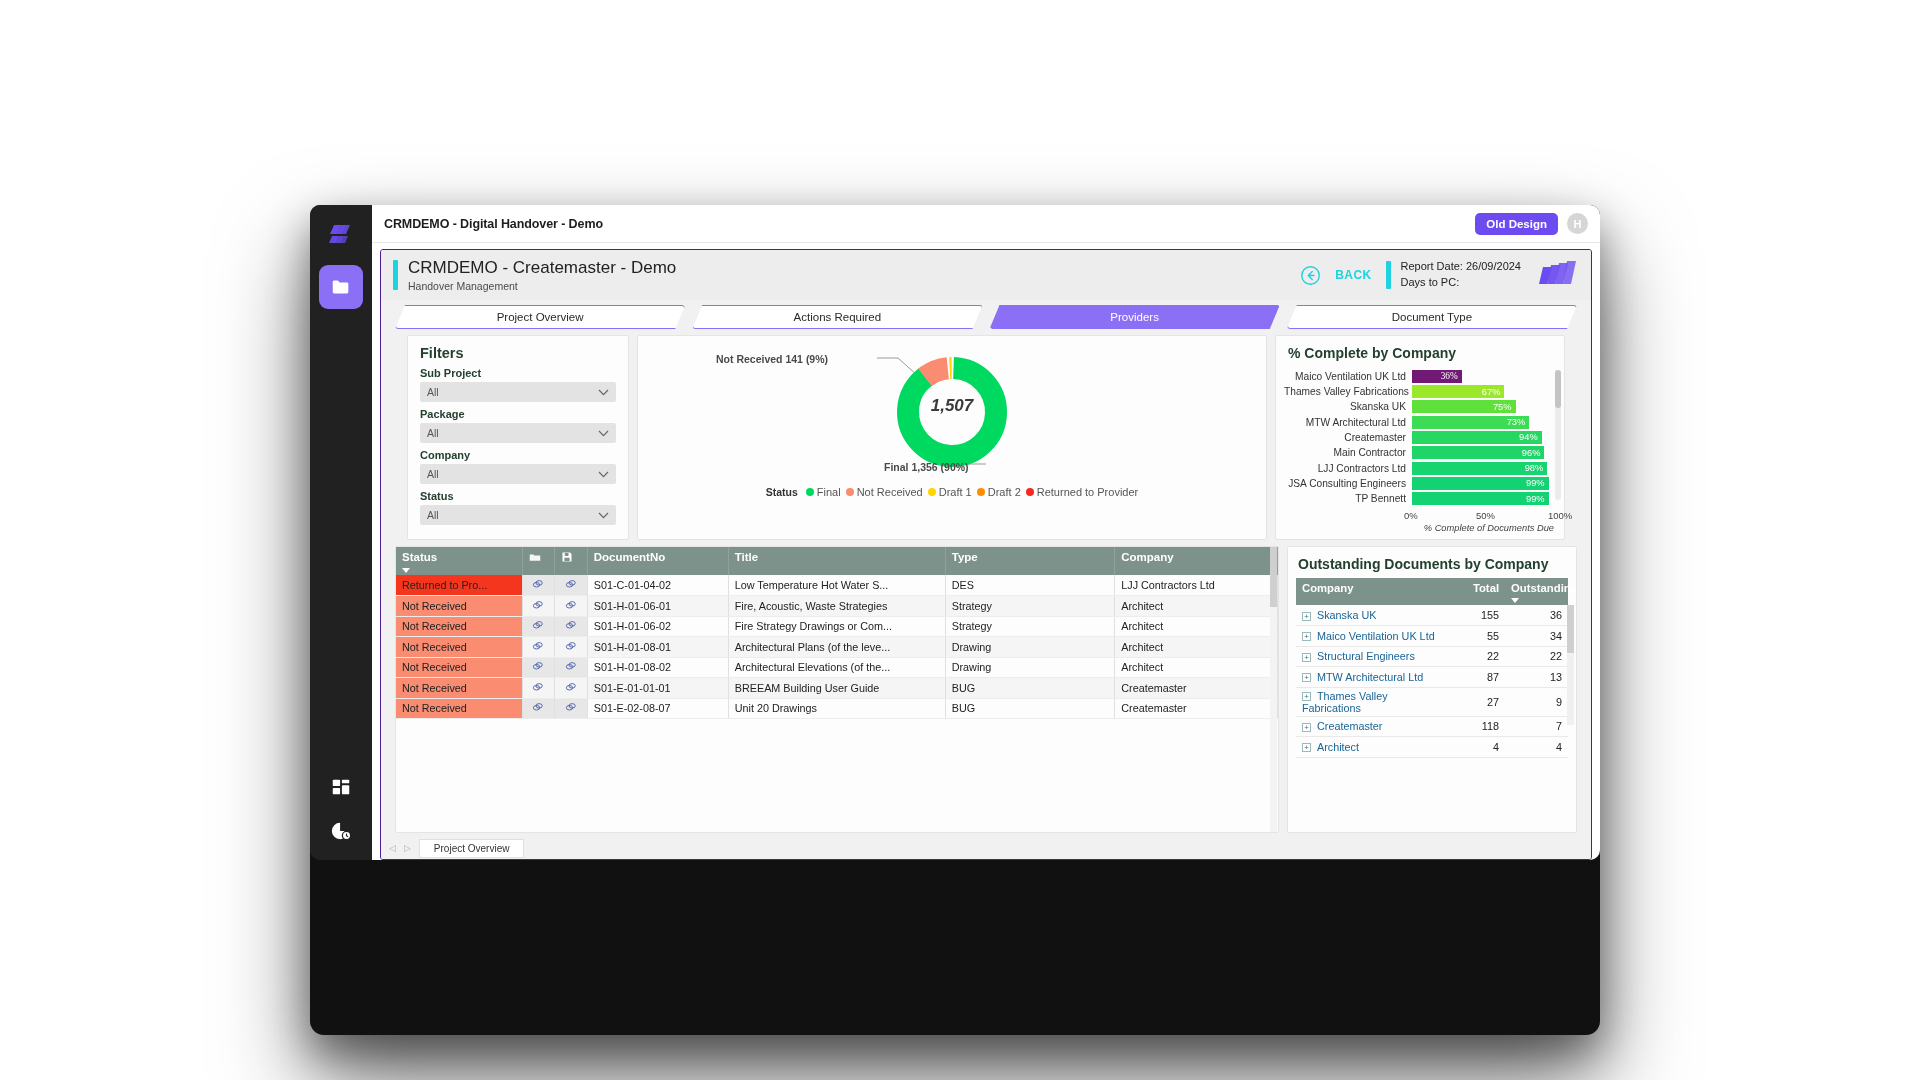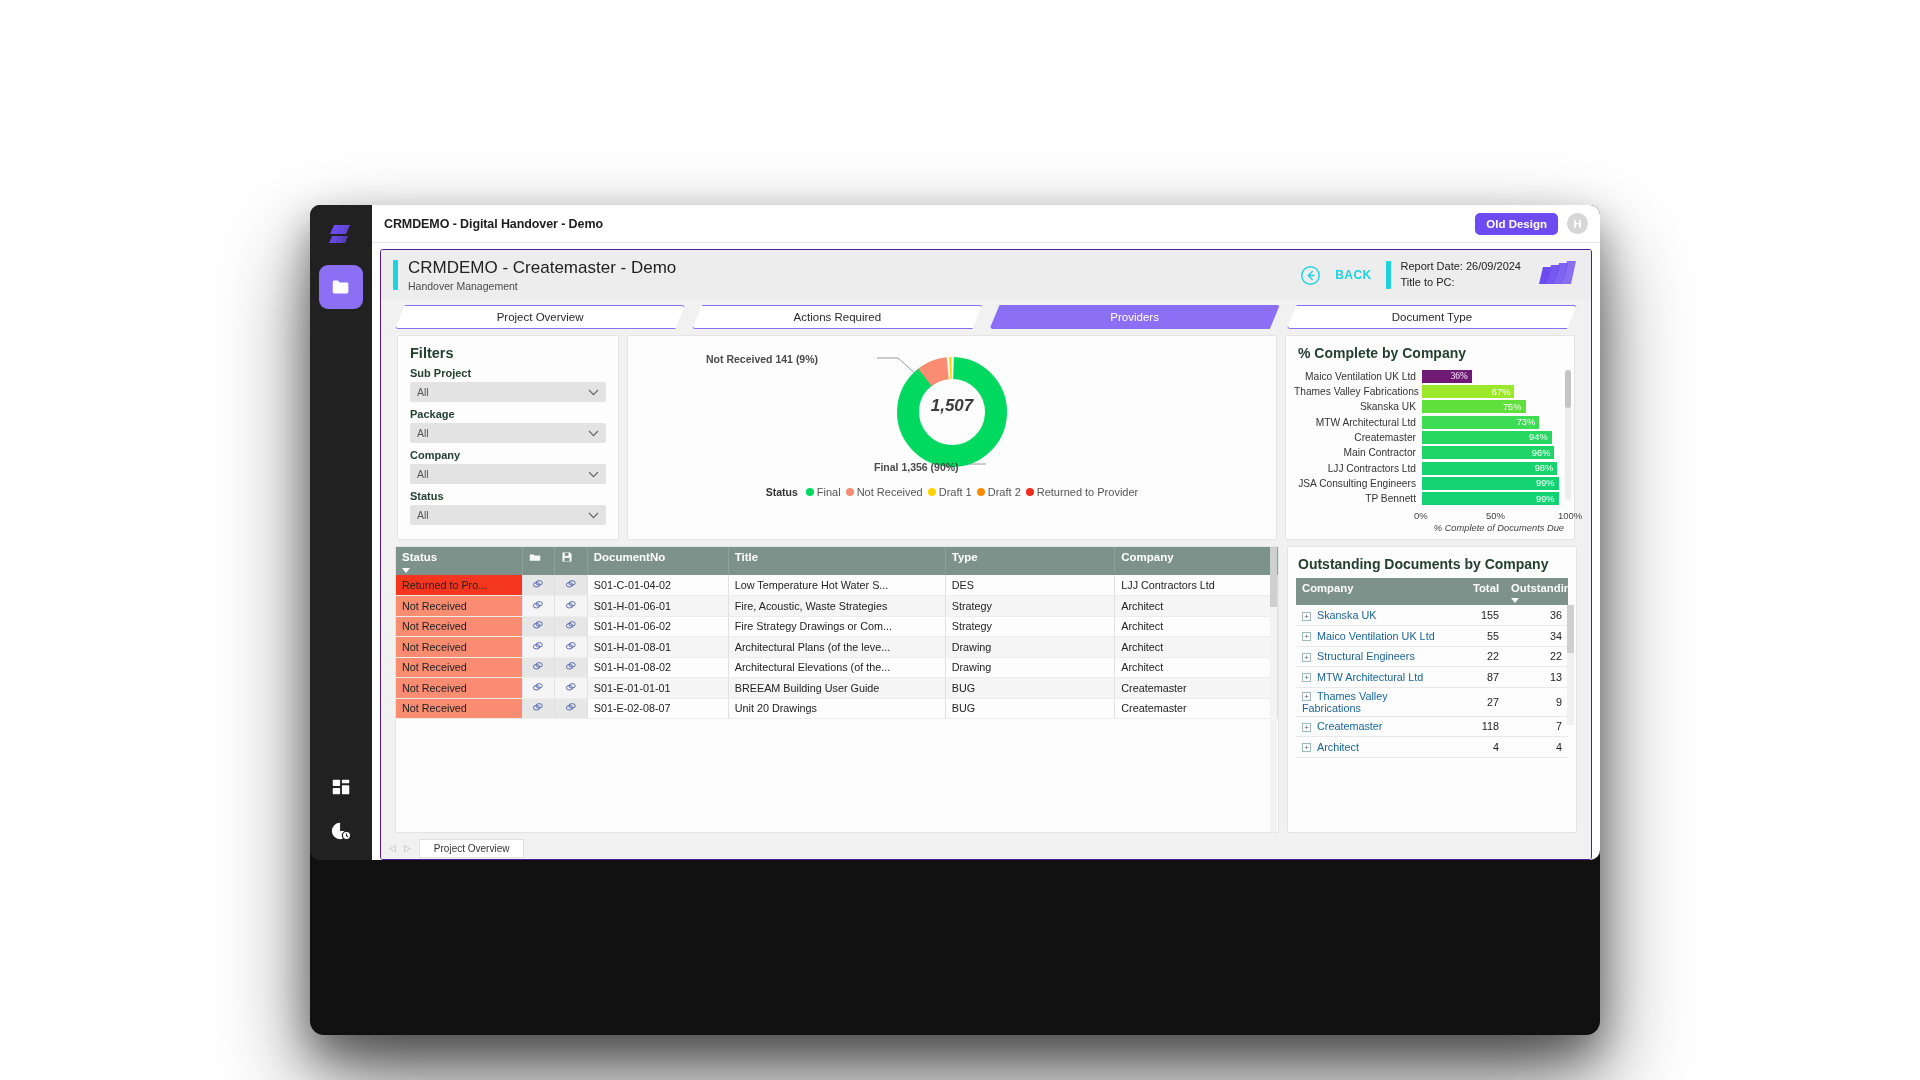--- a/index.html
+++ b/index.html
@@ -80,21 +80,21 @@
   .tab {
     flex:1; height:24px; border:1.3px solid #8B6FF5; background:#fff;
     display:flex; align-items:center; justify-content:center;
     font-size:11.5px; color:#2a2a2a; cursor:pointer;
     clip-path: polygon(10px 0, 100% 0, calc(100% - 10px) 100%, 0 100%);
     border-radius:3px;
   }
   .tab.active { background:#8B6FF5; color:#fff; border-color:#8B6FF5; }
 
   
-  .vis-row { display:flex; gap:8px; padding:0 16px; flex:none;align-items:center; }
+  .vis-row { display:flex; gap:8px; padding:0 26px; flex:none;align-items:center; }
   .card { background:#fdfdfd; border:1px solid #e4e4e4; border-radius:2px; position:relative; }
   .card-title { font-size:14px; font-weight:bold; color:#23402f; padding:9px 12px 2px 12px; }
 
   
   .filters-card { width:222px; height:205px; }
   .filters-card .card-title { font-size:14.5px; padding-bottom:4px; }
   .flt-label { font-size:11px; font-weight:bold; color:#23402f; padding:2px 12px 3px 12px; }
   .flt-select {
     margin:0 12px 4px 12px; height:20px; background:#e3e3e3; border-radius:2px;
     display:flex; align-items:center; padding:0 7px; font-size:10.5px; color:#555; cursor:pointer;
@@ -255,21 +255,21 @@
                 <svg width="21" height="21" viewBox="0 0 24 24">
                   <circle cx="12" cy="12" r="10" fill="none" stroke="#1ED2E0" stroke-width="1.6"></circle>
                   <path d="M14 7.5 L9.5 12 L14 16.5 M9.5 12 H16" fill="none" stroke="#1ED2E0" stroke-width="1.6" stroke-linecap="round" stroke-linejoin="round"></path>
                 </svg>
                 <span class="back-label">BACK</span>
               </div>
               <div class="rep-dates">
                 <div class="accent-bar"></div>
                 <div class="rep-dates-text">
                   <div>Report Date: 26/09/2024</div>
-                  <div>Title to PC:</div>
+                  <div>Days to PC:</div>
                 </div>
               </div>
               <div class="brand-logo">
                 <svg width="40" height="32" viewBox="0 0 40 32">
                   <g fill="#6C4CF1">
                     <path d="M4 8 L13 8 L8 25 L0 25 Z"></path>
                     <path d="M12 6 L21 6 L16 25 L8 25 Z" opacity=".93"></path>
                     <path d="M20 4 L29 4 L24 25 L16 25 Z" opacity=".86"></path>
                     <path d="M28 2 L37 2 L32 25 L24 25 Z" opacity=".78"></path>
                   </g>

